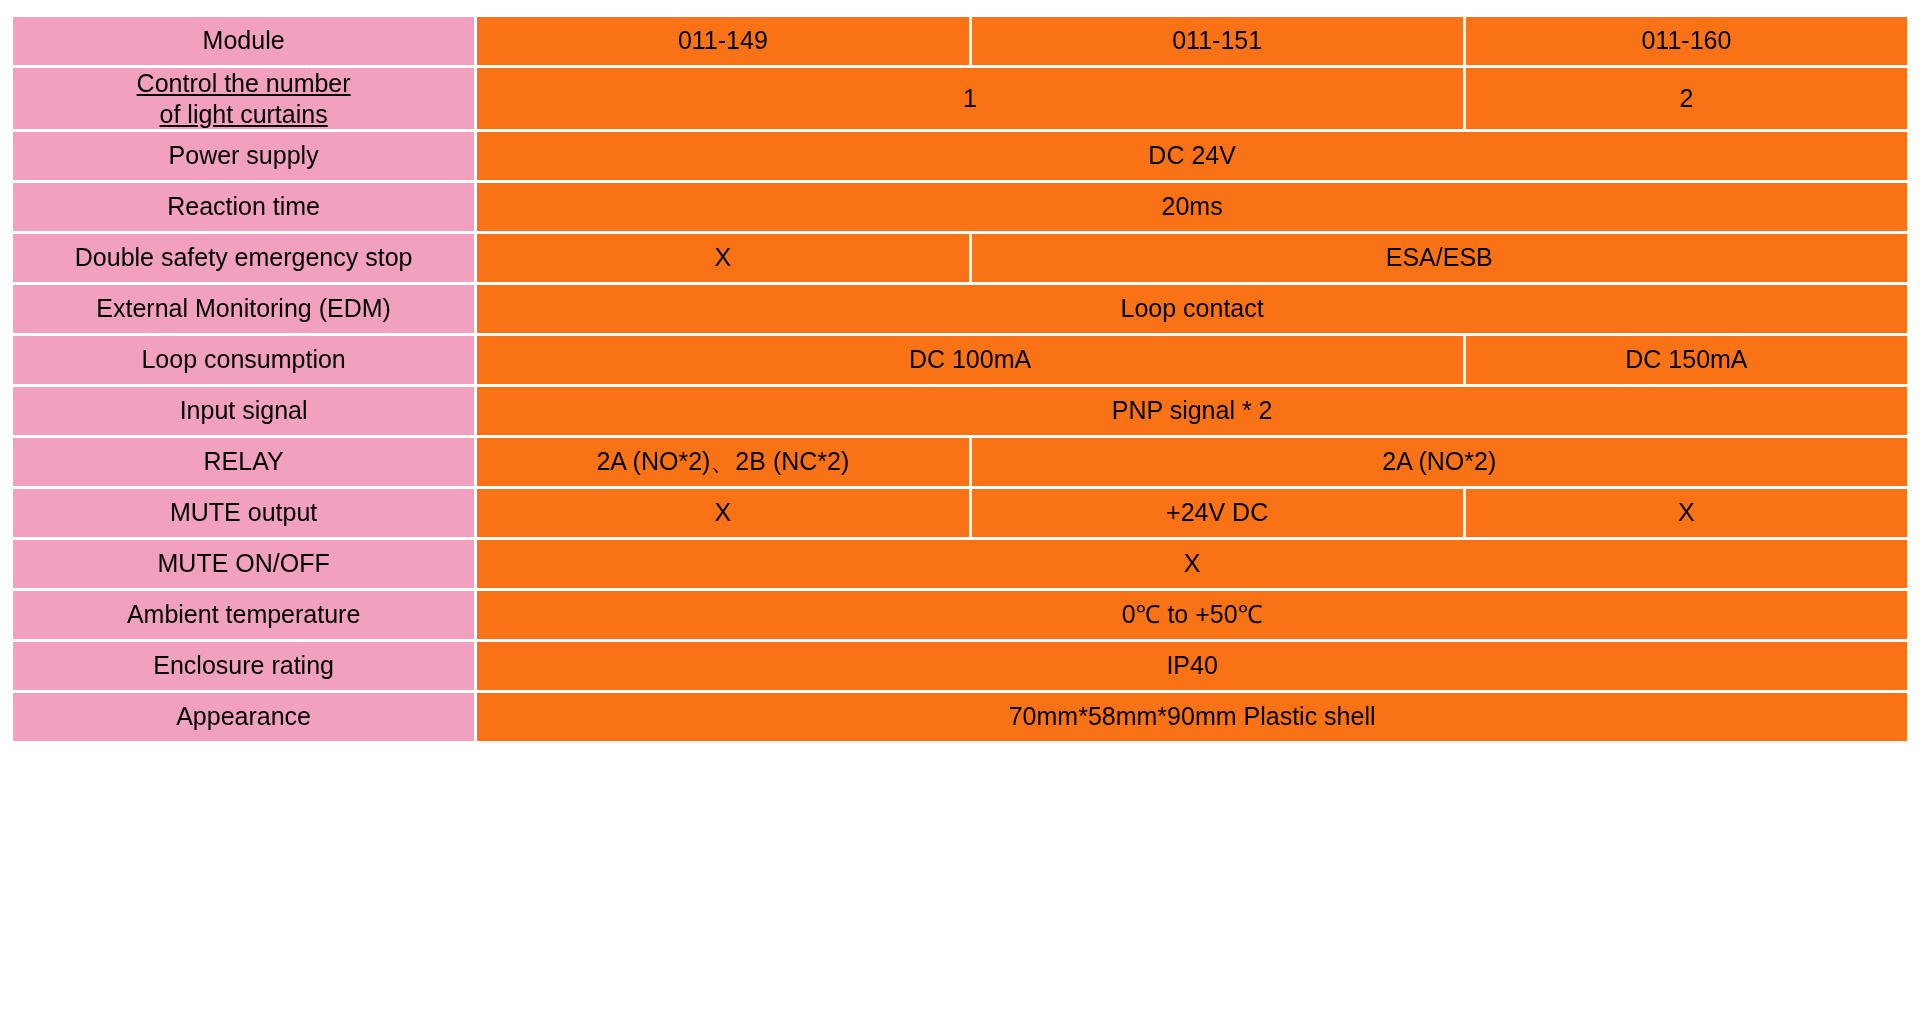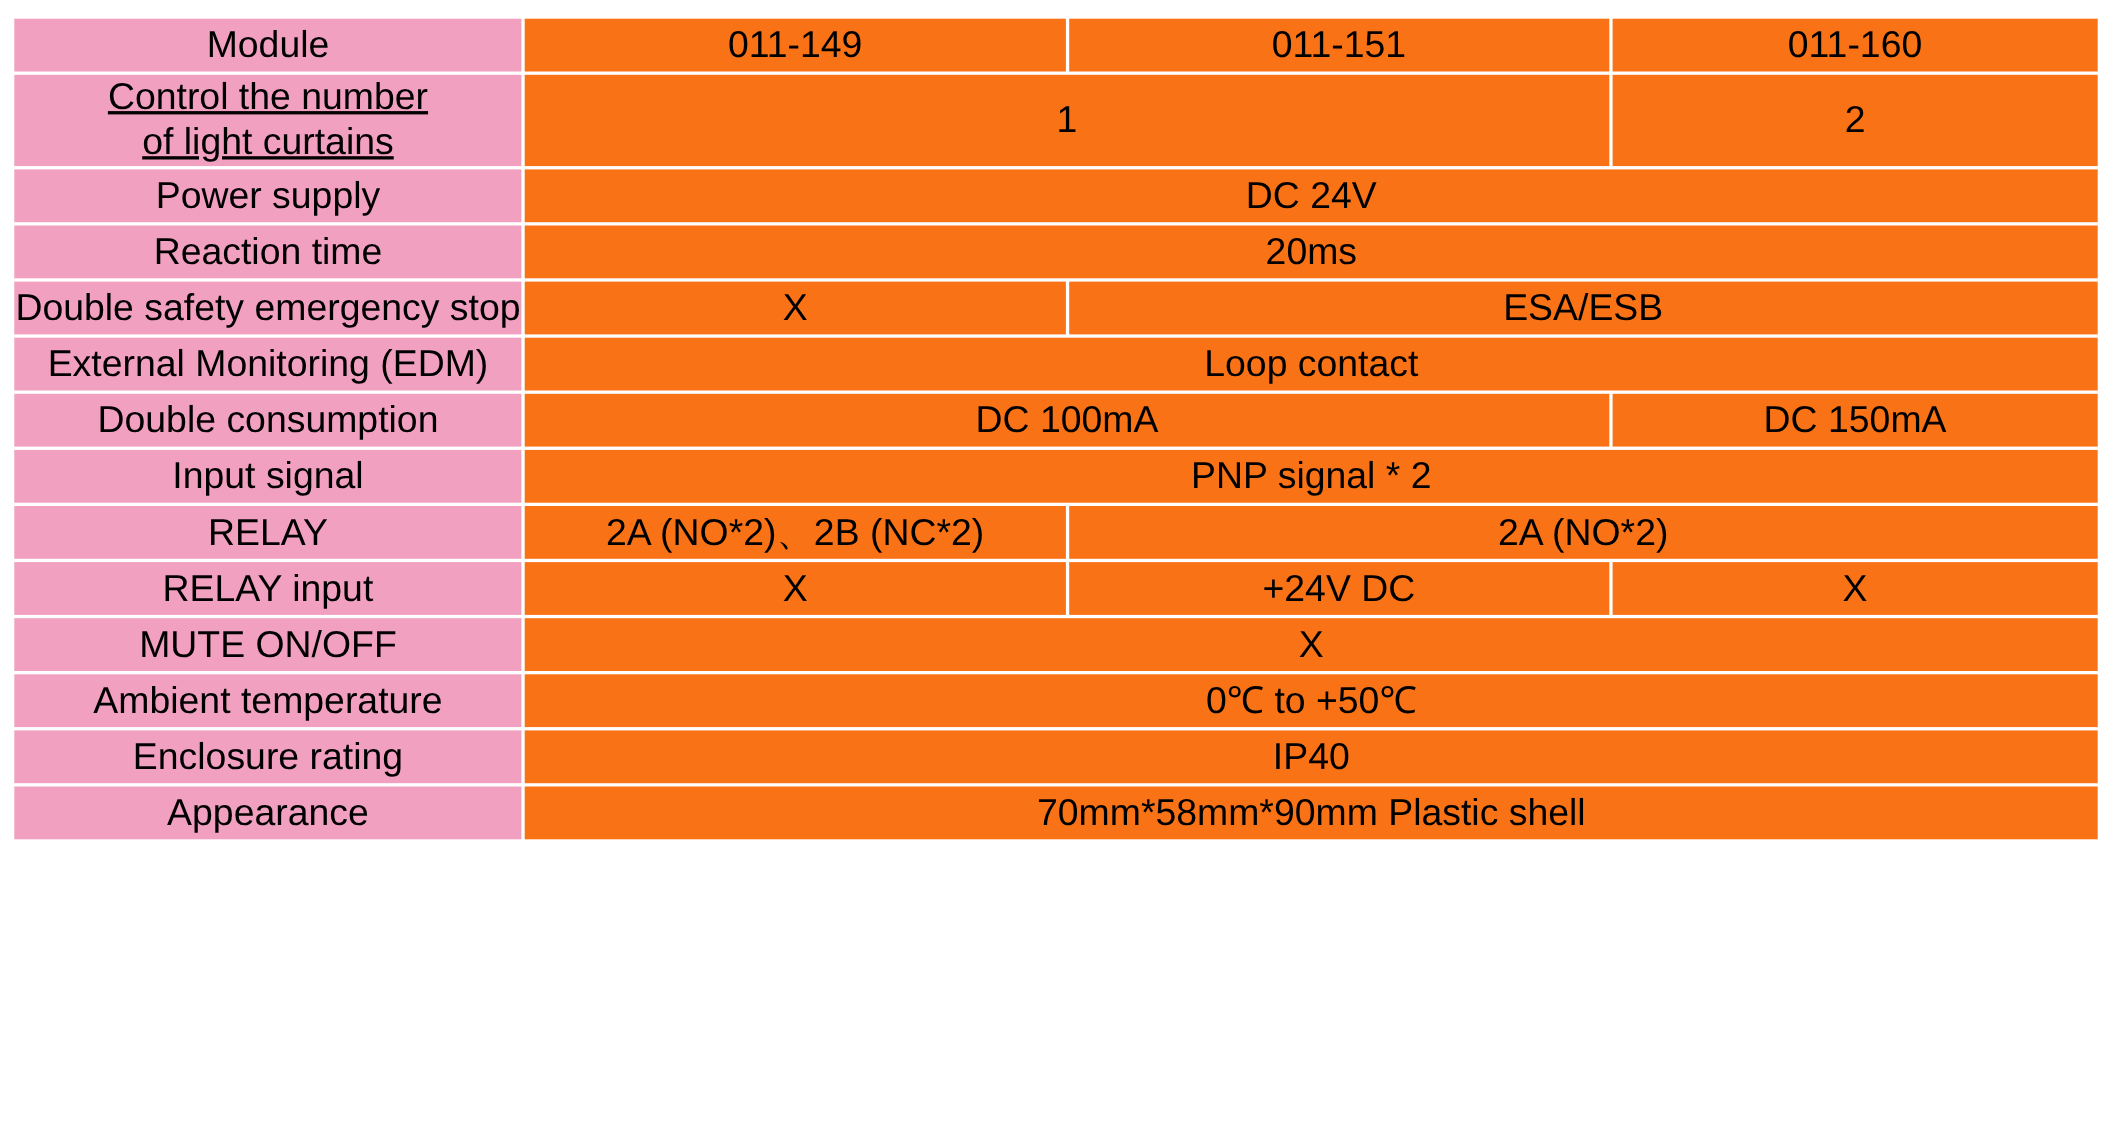--- a/index.html
+++ b/index.html
@@ -25,21 +25,21 @@
     border-spacing: 3px;
     margin: 14px 0 0 10px;
     table-layout: fixed;
     width: 1900px;
   }
   table.spec td {
     padding: 0;
     margin: 0;
     text-align: center;
     vertical-align: middle;
-    font-size: 34px;
+    font-size: 25px;
     line-height: 1.18;
     font-weight: 400;
     height: 48px;
     box-sizing: border-box;
   }
   td.label {
     background: #f2a0c0;
     width: 460px;
     padding: 4px 6px;
   }
@@ -93,35 +93,35 @@
         <tr>
           <td class="label">Double safety emergency stop</td>
           <td class="val">X</td>
           <td class="val" colspan="2">ESA/ESB</td>
         </tr>
         <tr>
           <td class="label">External Monitoring (EDM)</td>
           <td class="val" colspan="3">Loop contact</td>
         </tr>
         <tr>
-          <td class="label">Double consumption</td>
+          <td class="label">Loop consumption</td>
           <td class="val" colspan="2">DC 100mA</td>
           <td class="val">DC 150mA</td>
         </tr>
         <tr>
           <td class="label">Input signal</td>
           <td class="val" colspan="3">PNP signal * 2</td>
         </tr>
         <tr>
           <td class="label">RELAY</td>
           <td class="val">2A (NO*2)、2B (NC*2)</td>
           <td class="val" colspan="2">2A (NO*2)</td>
         </tr>
         <tr>
-          <td class="label">RELAY input</td>
+          <td class="label">MUTE output</td>
           <td class="val">X</td>
           <td class="val">+24V DC</td>
           <td class="val">X</td>
         </tr>
         <tr>
           <td class="label">MUTE ON/OFF</td>
           <td class="val" colspan="3">X</td>
         </tr>
         <tr>
           <td class="label">Ambient temperature</td>

